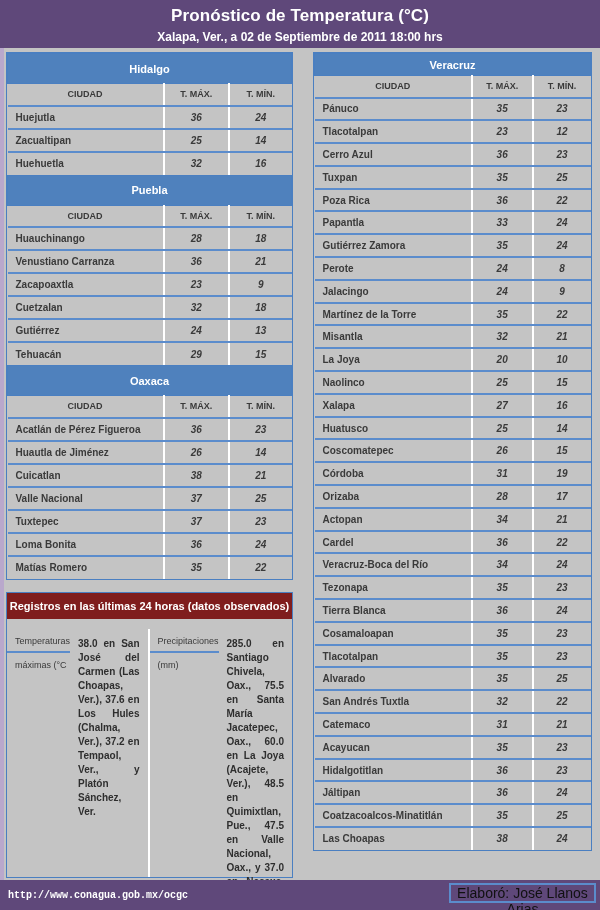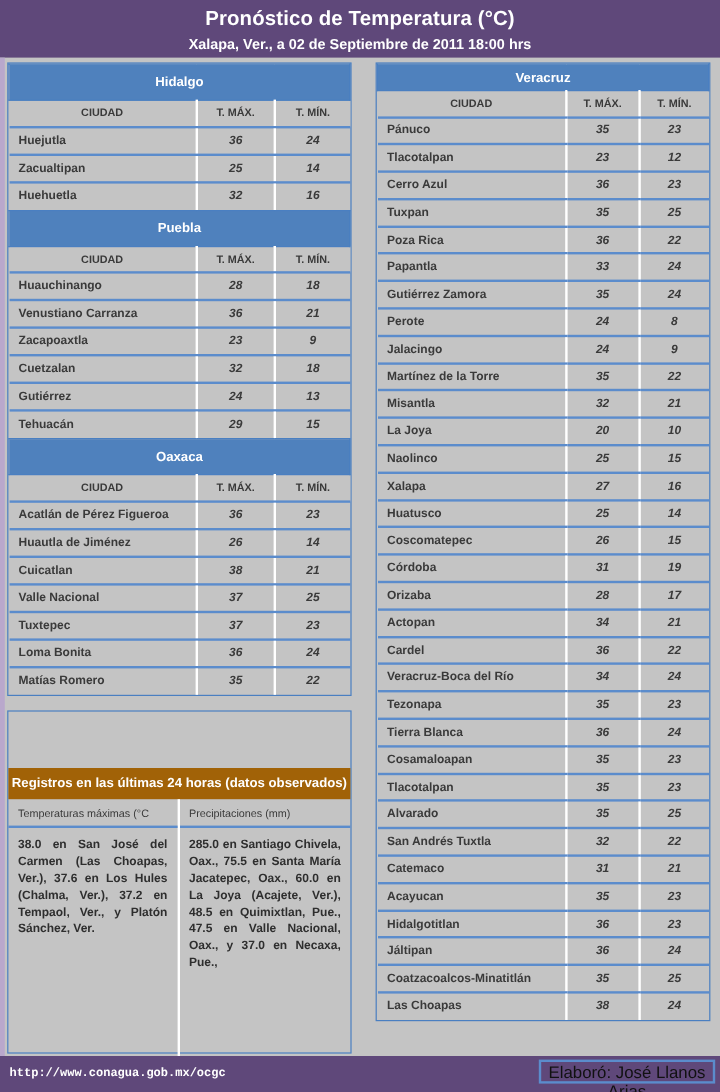--- a/index.html
+++ b/index.html
@@ -47,25 +47,25 @@
   td.city { padding-left: 8px; text-align: left; }
   td.num { text-align: center; font-style: italic; }
 
   #left-panel { left: 6px; top: 52px; width: 287px; }
   #right-panel { left: 313px; top: 52px; width: 279px; }
   #right-panel td { height: 22.8px; }
   #right-panel th.state { height: 22px; }
 
   #records-panel { left: 6px; top: 592px; width: 287px; height: 286px; }
   .rec-head {
-    background: #a16207; color: #fff; font-size: 11px; font-weight: bold;
-    text-align: center; height: 26px; line-height: 26px; margin-top: 47px;
+    background: #7f1d1d; color: #fff; font-size: 11px; font-weight: bold;
+    text-align: center; height: 26px; line-height: 26px;
   }
   .rec-cols { display: flex; height: 258px; }
-  .rec-col { width: 50%; border-right: 2px solid #fff; display: flex; flex-direction: column; }
+  .rec-col { width: 50%; border-right: 2px solid #fff; display: flex; flex-direction: row; margin-top: 10px; }
   .rec-col:last-child { border-right: none; }
   .rec-col-label {
     font-size: 9px; color: #3a3a3a; height: 24px; line-height: 24px; padding-left: 8px;
     border-bottom: 2px solid #5b8ccc;
   }
   .rec-col-text {
     font-size: 10px; font-weight: bold; color: #2e2e2e; padding: 8px 8px 0 8px;
     text-align: justify; line-height: 14px;
   }
 

